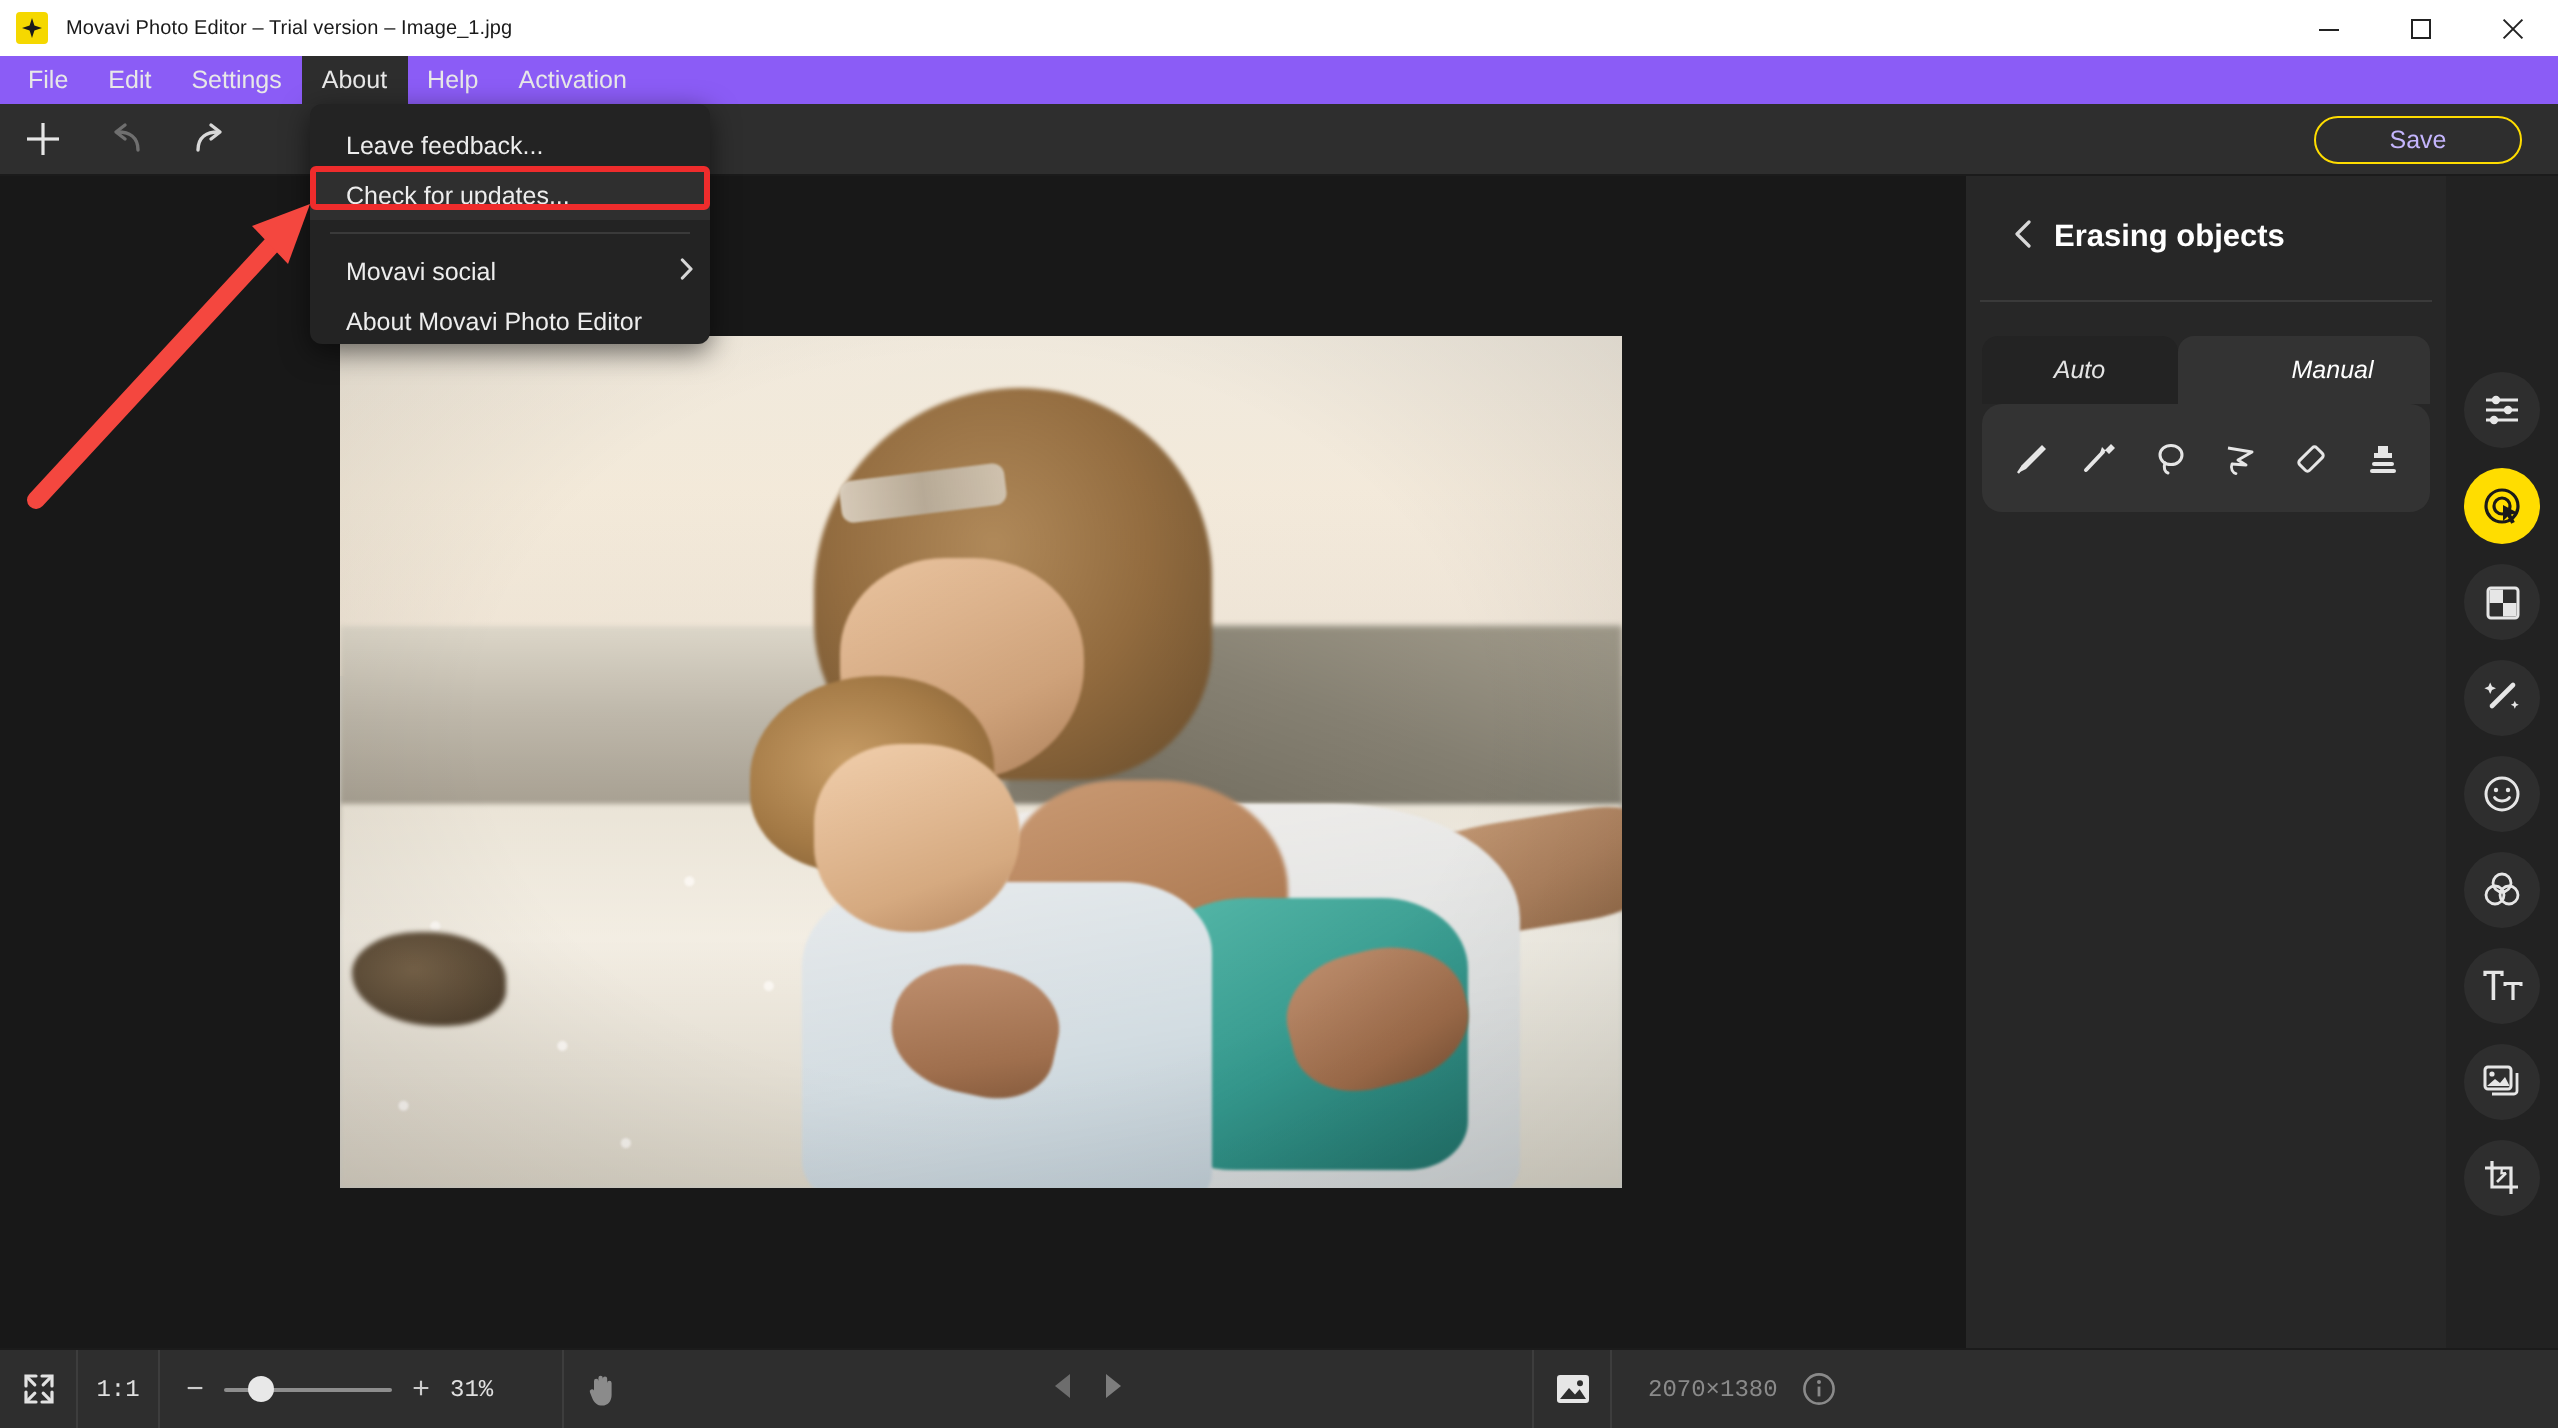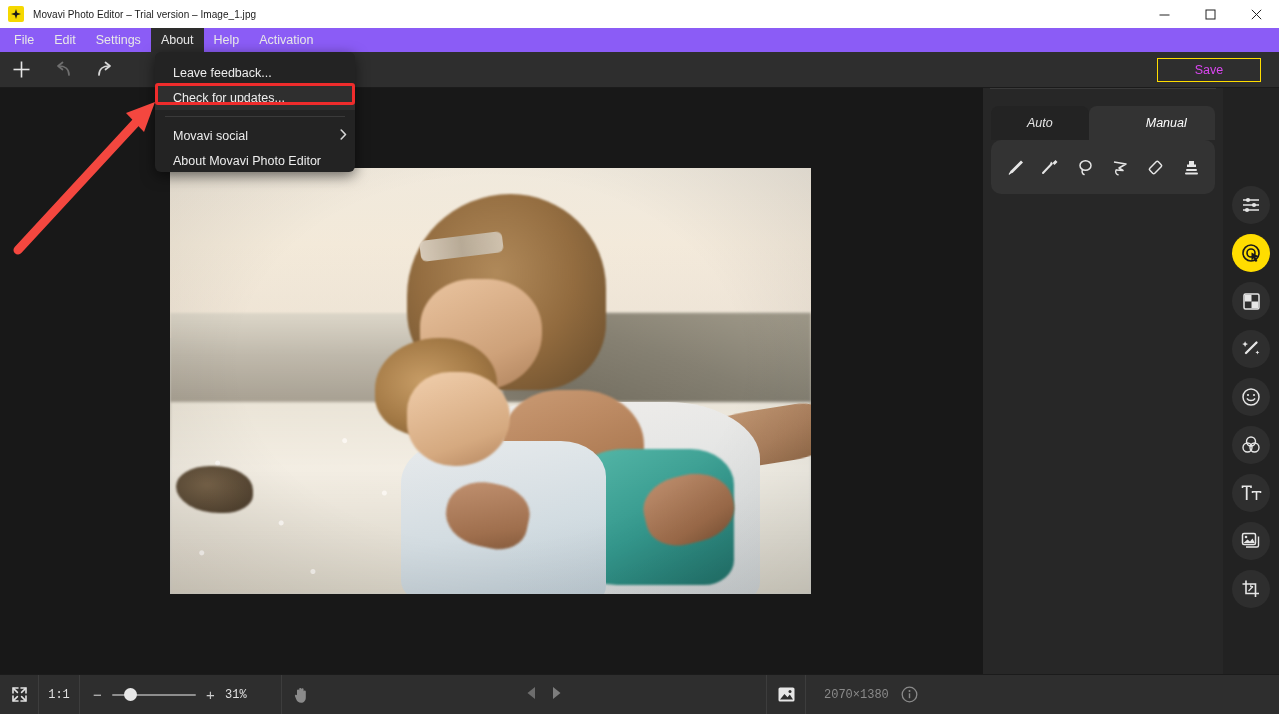--- a/index.html
+++ b/index.html
@@ -54,21 +54,21 @@
     border-bottom: 1px solid #1b1b1b;
   }
   .tb-btn {
     width: 42px; height: 36px; display: flex; align-items: center;
     justify-content: center;
   }
   .tb-btn svg { display: block; }
   .save-btn {
     position: absolute; right: 18px; top: 58px;
     width: 104px; height: 24px; border: 1.6px solid #ffdd00;
-    border-radius: 0; background: transparent; color: #d946ef;
+    border-radius: 12px; background: transparent; color: #c4b5fd;
     font-size: 12.5px; display: flex; align-items: center;
     justify-content: center; font-family: "Liberation Sans", sans-serif;
   }
 
   
   .workspace {
     position: absolute; top: 88px; left: 0; width: 983px; height: 586px;
     background: #181818; overflow: hidden;
   }
   .photo-wrap {
@@ -369,20 +369,28 @@
         <div class="ph-kid-face"></div>
         <div class="ph-hand1"></div>
         <div class="ph-hand2"></div>
         <div class="ph-warm"></div>
         <div class="ph-vig"></div>
       </div>
     </div>
   </div>
 
   <div class="rpanel">
+    <div class="rpanel-head">
+      <div class="back-chevron">
+        <svg width="9" height="14" viewBox="0 0 9 14">
+            <path d="M7.5 1 L1.5 7 L7.5 13" fill="none" stroke="#d8d8d8" stroke-width="1.6" stroke-linecap="round" stroke-linejoin="round"></path>
+          </svg>
+      </div>
+      <div class="rpanel-title">Erasing objects</div>
+    </div>
     <div class="rpanel-div"></div>
 
     <div class="tabs">
       <div class="tab">Auto</div>
       <div class="tab active">Manual</div>
     </div>
 
     <div class="tools-row">
       <div class="tool-btn">
         <svg width="19" height="19" viewBox="0 0 19 19">

